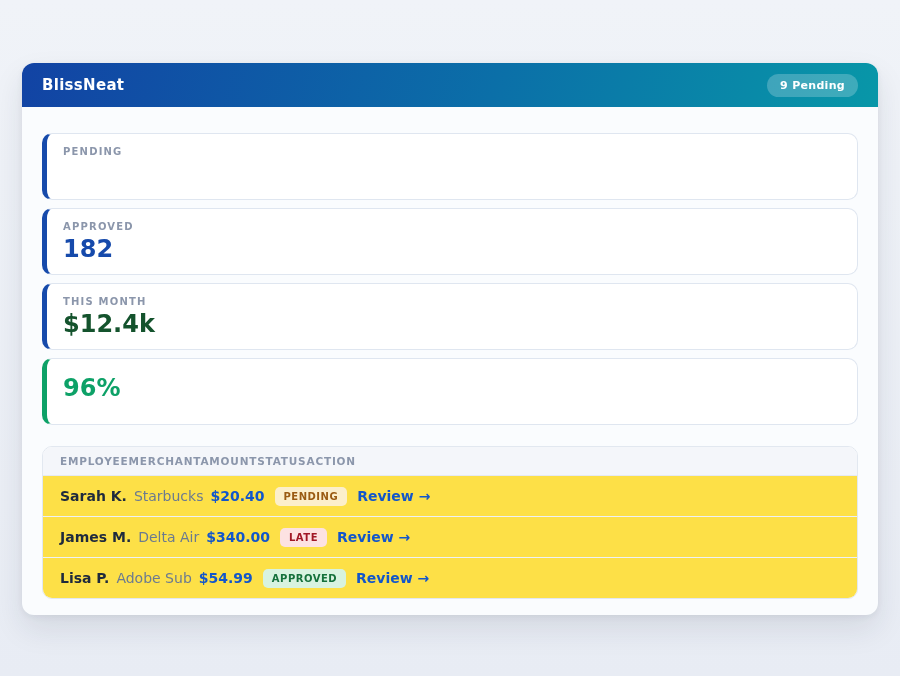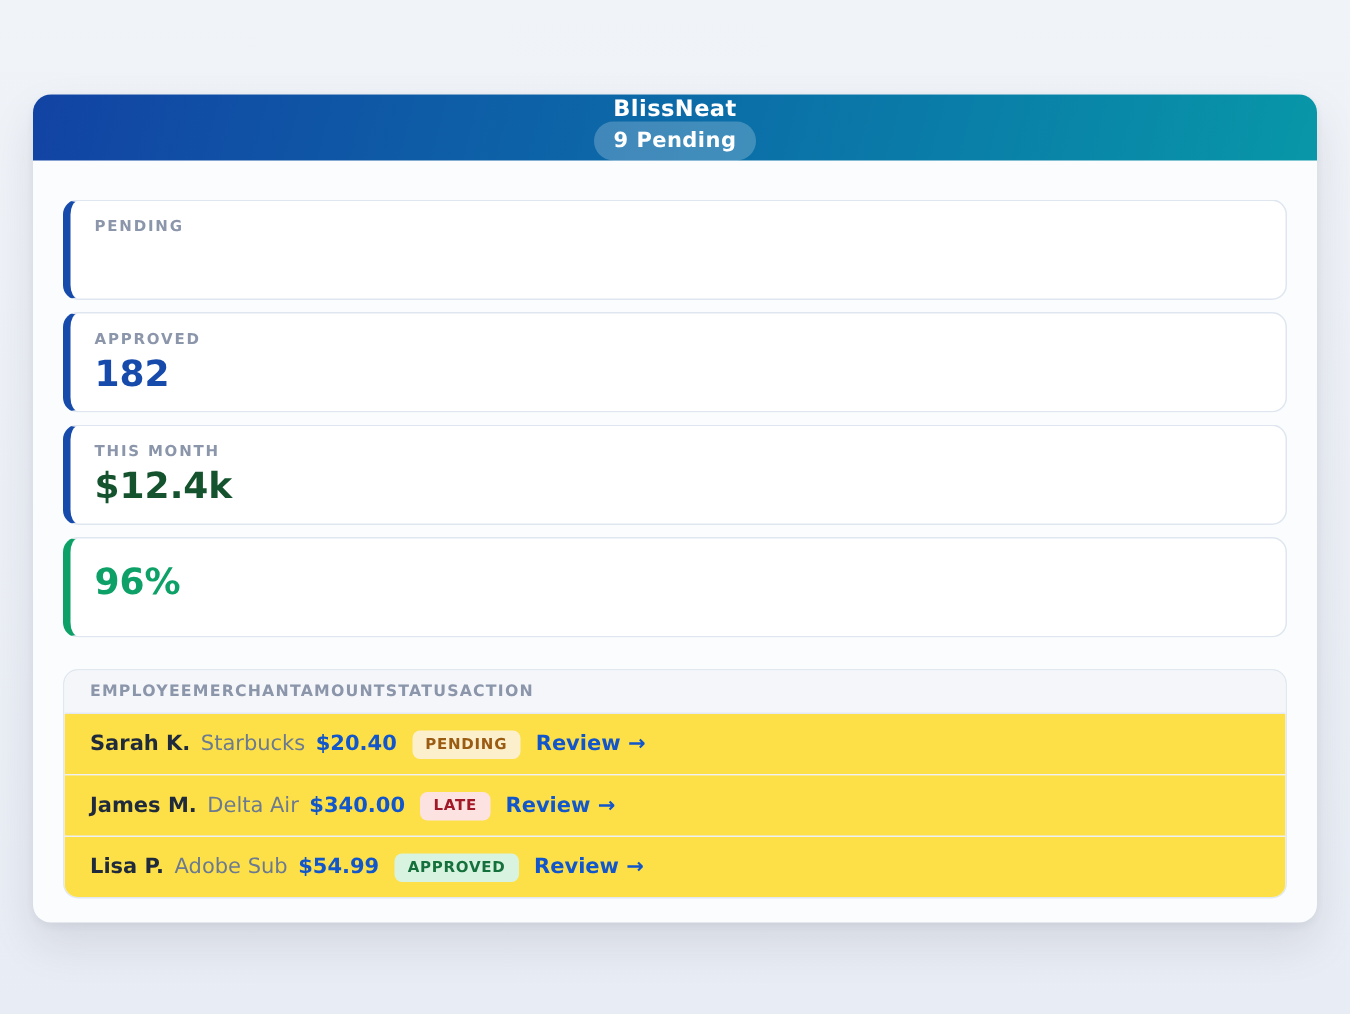--- a/index.html
+++ b/index.html
@@ -24,33 +24,32 @@
   }
   .app-header {
     height: 44px;
     border-radius: 12px 12px 0 0;
     background: linear-gradient(105deg, #1243a4 0%, #0b6fa8 55%, #0897a8 100%);
     display: flex;
     align-items: center;
     justify-content: space-between;
     padding: 0 20px;
     box-sizing: border-box;
-    flex-direction: column;
   }
   .brand {
     color: #ffffff;
     font-weight: bold;
     font-size: 15px;
     letter-spacing: 0.3px;
   }
   .pending-pill {
     background: rgba(255,255,255,0.22);
     color: #ffffff;
     font-weight: bold;
-    font-size: 14px;
+    font-size: 11px;
     padding: 5px 13px;
     border-radius: 999px;
     letter-spacing: 0.3px;
   }
   .content {
     padding: 26px 20px 20px;
     box-sizing: border-box;
   }
   .stat-card {
     background: #ffffff;

